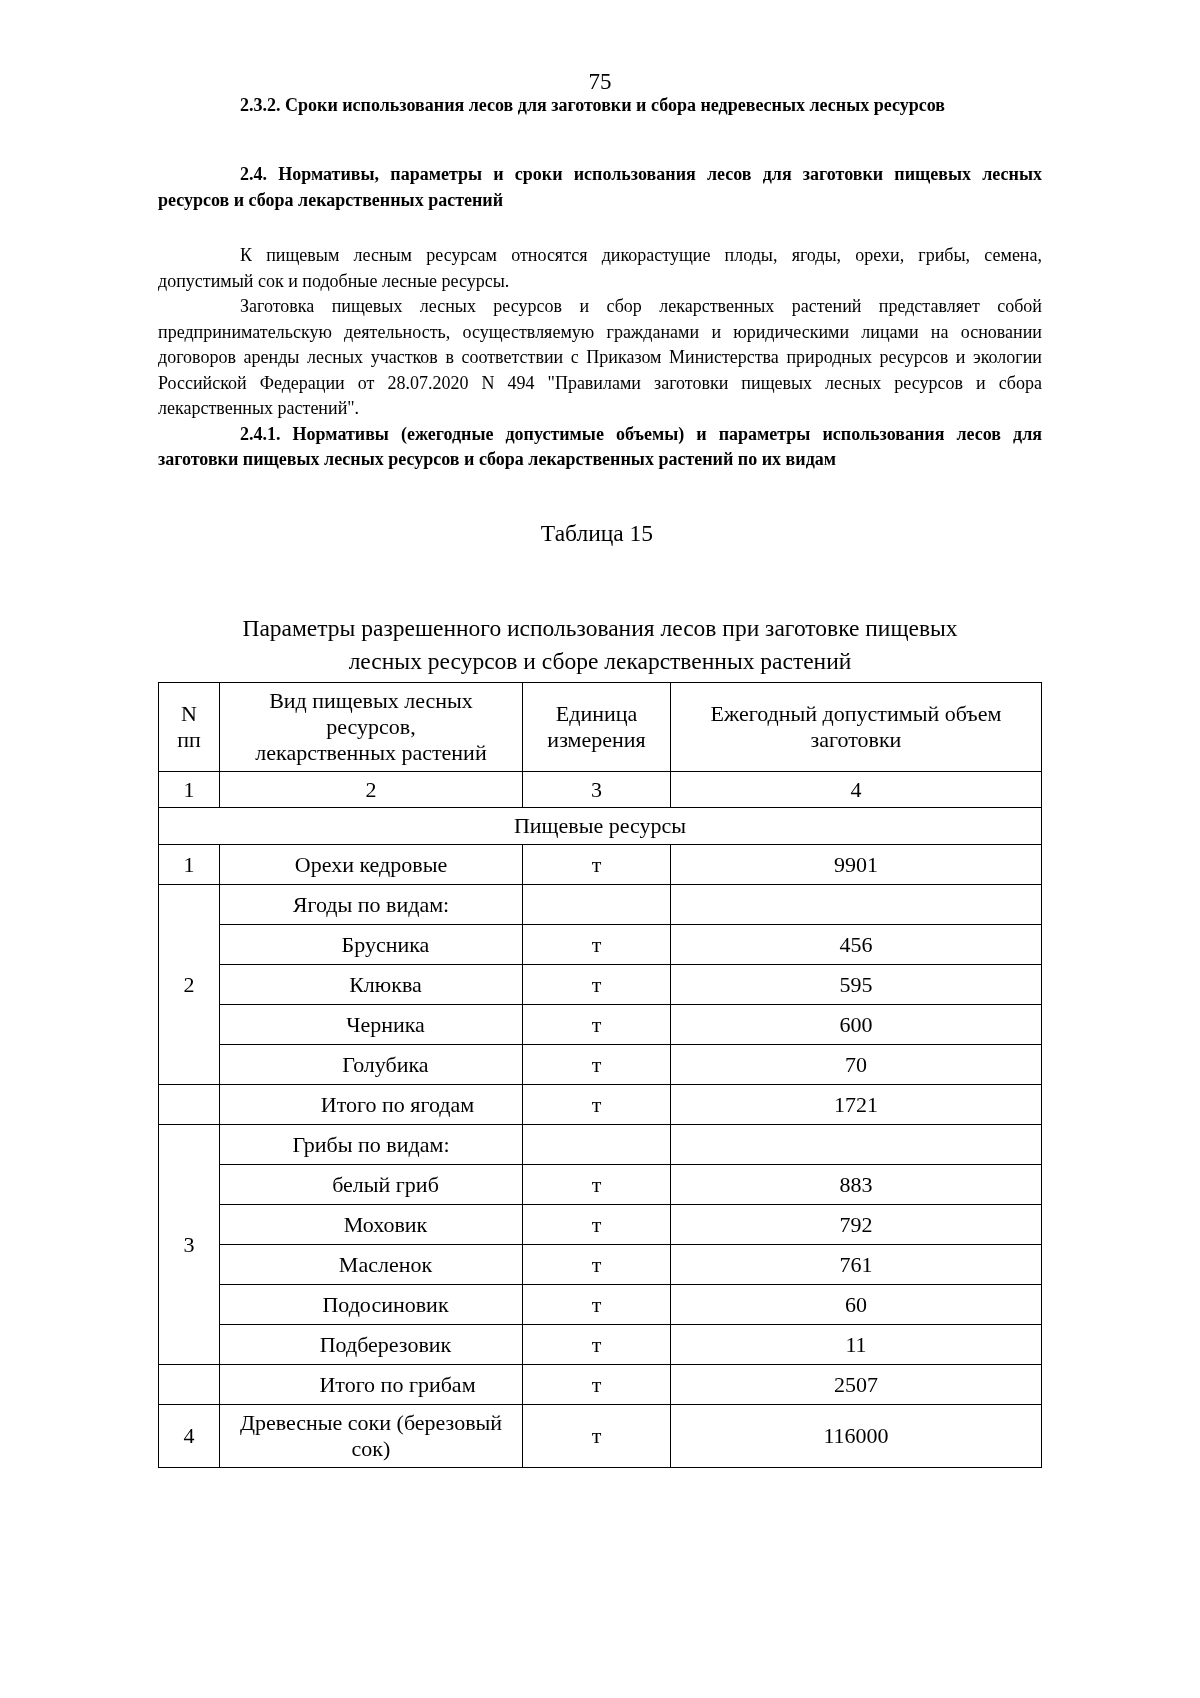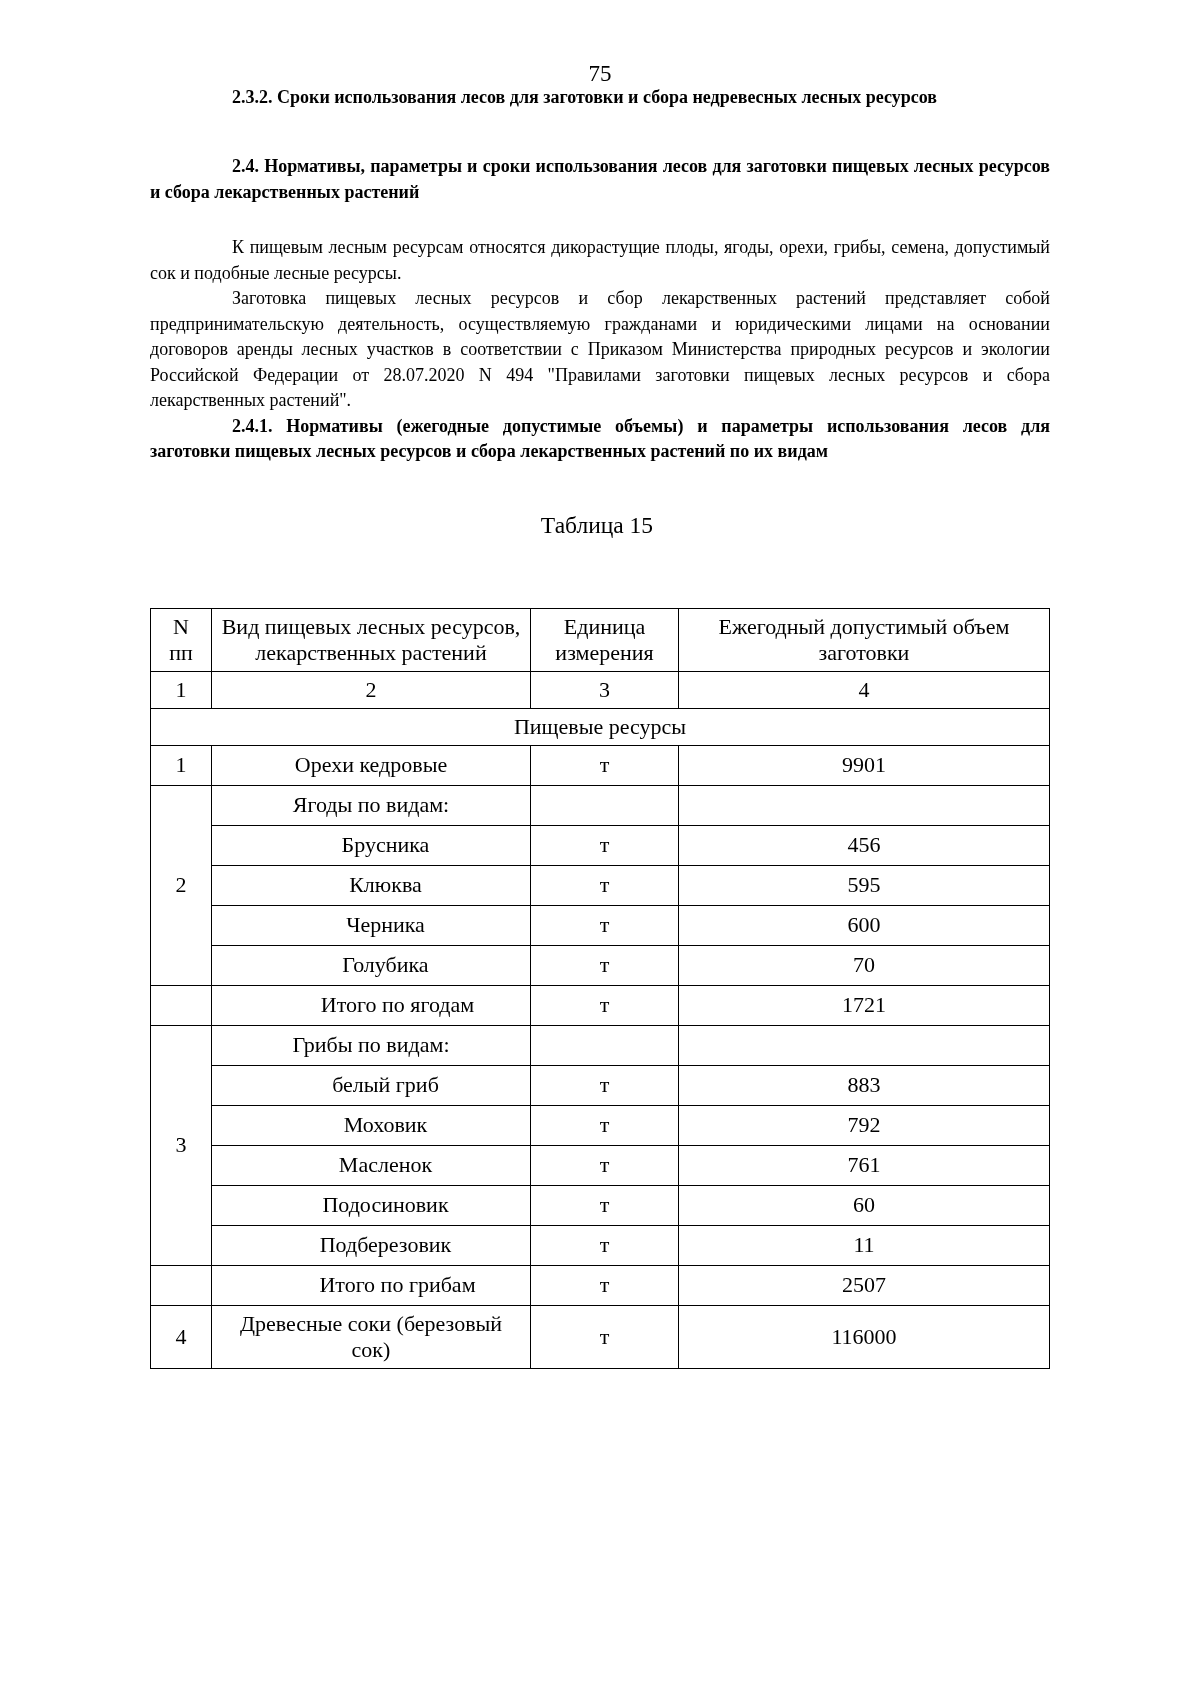--- a/index.html
+++ b/index.html
@@ -12,21 +12,21 @@
     height: 1698px;
     font-family: "Liberation Serif", "DejaVu Serif", serif;
     color: #000000;
     position: relative;
     overflow: hidden;
   }
   .page {
     width: 1200px;
     height: 1290px;
     box-sizing: border-box;
-    padding: 4px;
+    padding: 12px;
     position: relative;
   }
   .page-number {
     text-align: center;
     font-size: 23px;
     margin: 0;
     padding-top: 58px;
     line-height: 1;
   }
   .content {
@@ -110,20 +110,24 @@
     <p class="indent">Заготовка пищевых лесных ресурсов и сбор лекарственных растений представляет собой предпринимательскую деятельность, осуществляемую гражданами и юридическими лицами на основании договоров аренды лесных участков в соответствии с Приказом Министерства природных ресурсов и экологии Российской Федерации от 28.07.2020 N 494 "Правилами заготовки пищевых лесных ресурсов и сбора лекарственных растений".</p>
 
     <p class="heading">2.4.1. Нормативы (ежегодные допустимые объемы) и параметры использования лесов для заготовки пищевых лесных ресурсов и сбора лекарственных растений по их видам</p>
 
     <div class="gap-lg"></div>
 
     <p class="table-label">Таблица 15</p>
 
     <div class="gap-xl"></div>
 
+    <div class="table-title">
+      <div>Параметры разрешенного использования лесов при заготовке пищевых</div>
+      <div>лесных ресурсов и сборе лекарственных растений</div>
+    </div>
 
     <table class="main">
       <tbody>
         <tr>
           <td class="c-num hdr-cell">
             <div>N</div>
             <div>пп</div>
           </td>
           <td class="c-name hdr-cell">
             <div>Вид пищевых лесных ресурсов,</div>

